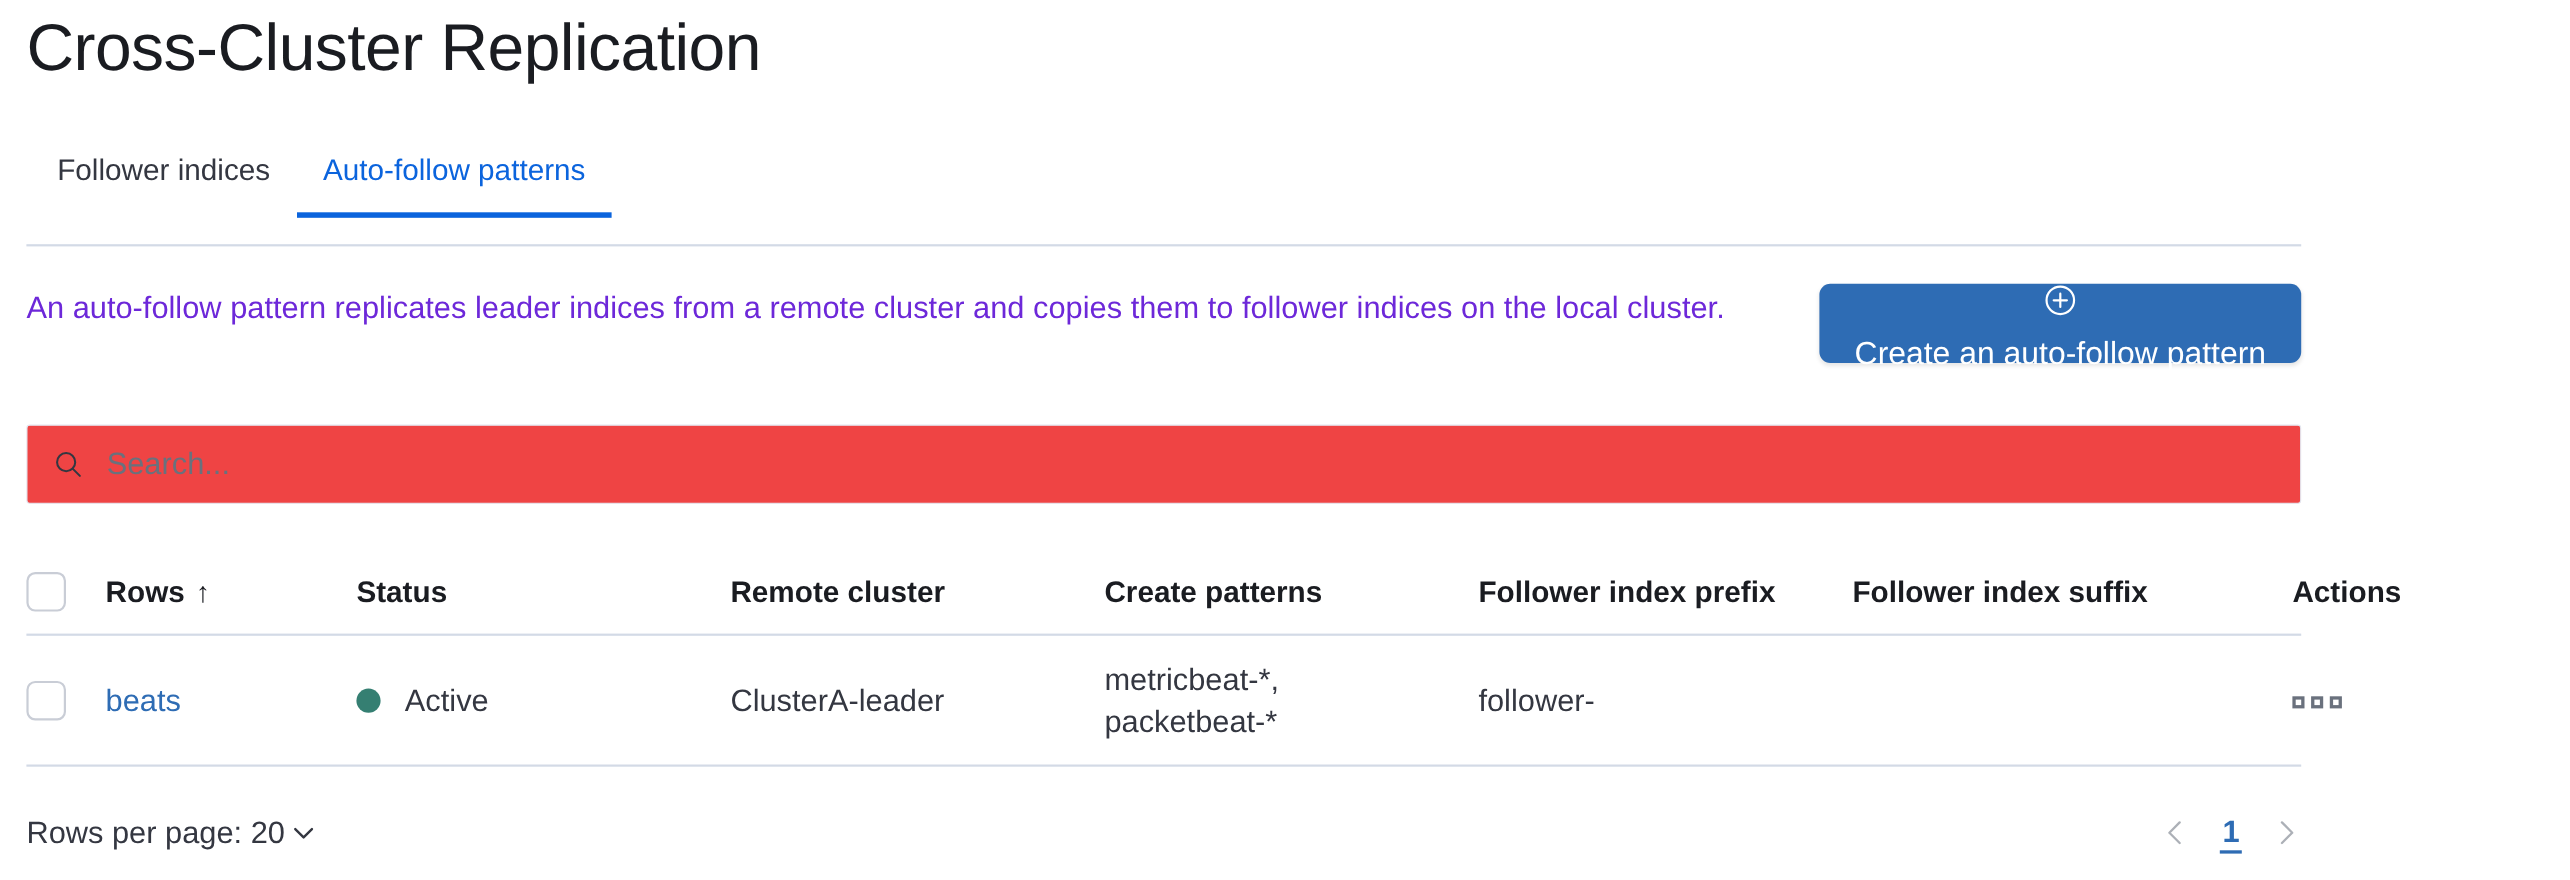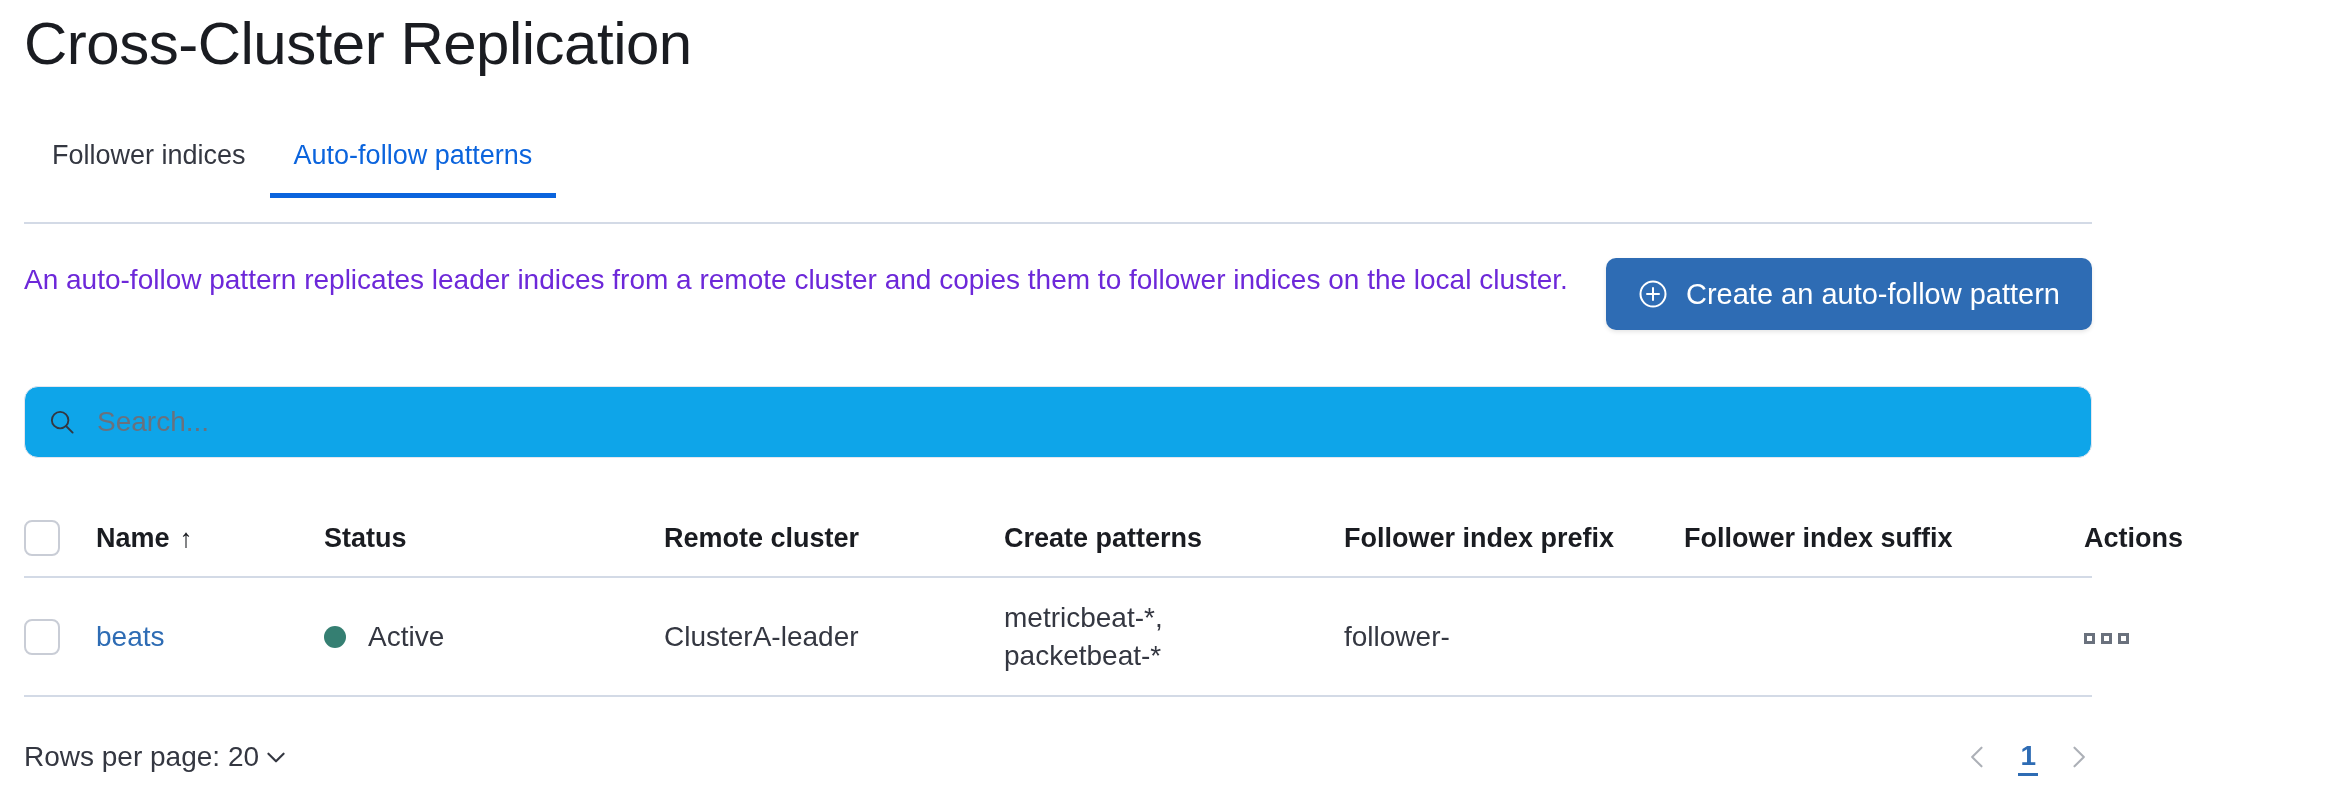--- a/index.html
+++ b/index.html
@@ -91,37 +91,38 @@
     border: none;
     border-radius: 10px;
     font-size: 29px;
     font-family: "Liberation Sans", sans-serif;
     display: flex;
     align-items: center;
     gap: 18px;
     cursor: pointer;
     box-shadow: 0 2px 4px rgba(0,0,0,0.10);
     white-space: nowrap;
+    flex-direction: column;
   }
   .plus-circle {
     width: 30px; height: 30px;
     flex: 0 0 auto;
     display: block;
   }
 
   
   .search-wrap {
     position: absolute;
     left: 24px;
     right: 24px;
     top: 386px;
     height: 72px;
-    background: #0ea5e9;
+    background: #ef4444;
     border: 1px solid #e3e6ef;
-    border-radius: 14px;
+    border-radius: 3px;
     display: flex;
     align-items: center;
     padding: 0 22px;
     box-shadow: inset 0 0 0 0 transparent;
   }
   .search-icon { width: 30px; height: 30px; flex: 0 0 auto; }
   .search-input {
     flex: 1;
     border: none;
     outline: none;
@@ -281,21 +282,21 @@
     <input class="search-input" type="text" value="" placeholder="Search..." style="">
   </div>
 
   <div class="table">
 
     <div class="trow header">
       <div class="c-check">
         <span class="checkbox"></span>
       </div>
       <div class="c-name">
-        <span>Name</span><span class="sort-arrow">↑</span>
+        <span>Rows</span><span class="sort-arrow">↑</span>
       </div>
       <div class="c-status">Status</div>
       <div class="c-remote">Remote cluster</div>
       <div class="c-leader">Create patterns</div>
       <div class="c-prefix">Follower index prefix</div>
       <div class="c-suffix">Follower index suffix</div>
       <div class="c-actions">Actions</div>
     </div>
 
     <div class="trow data">

